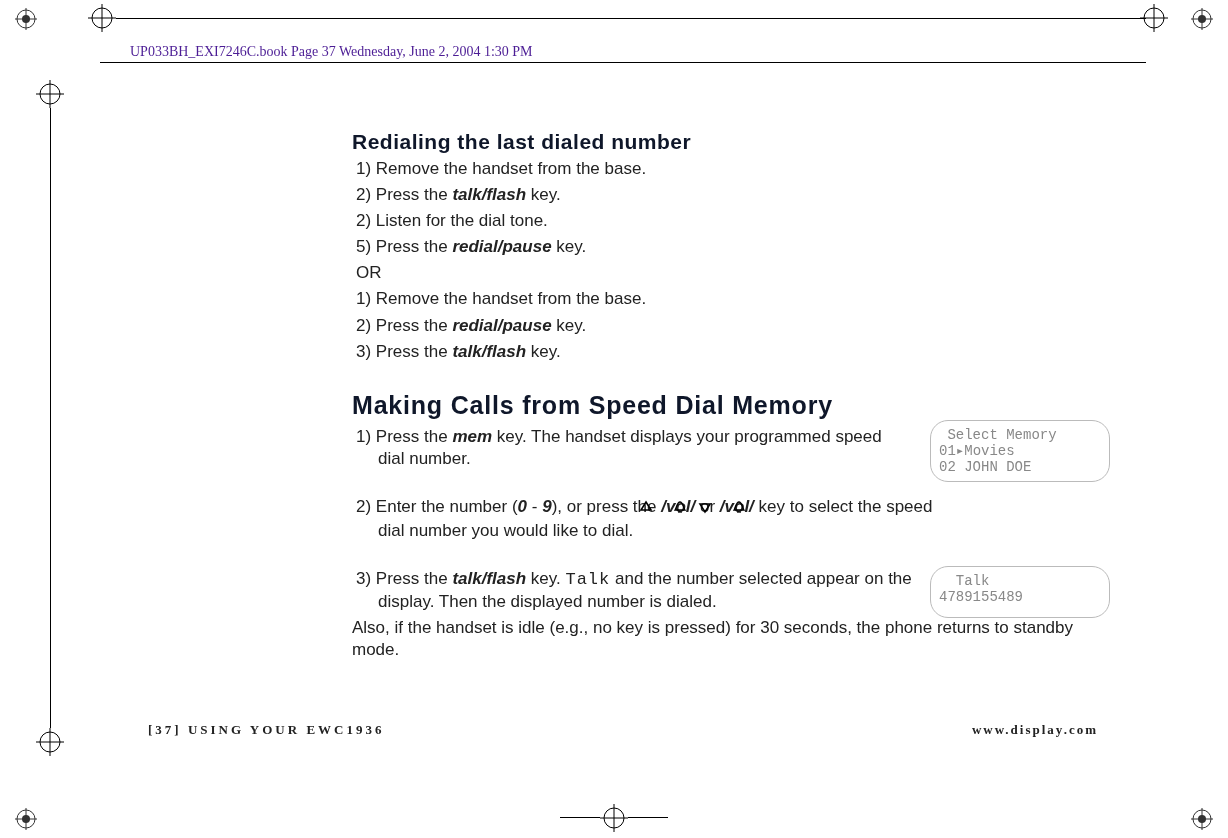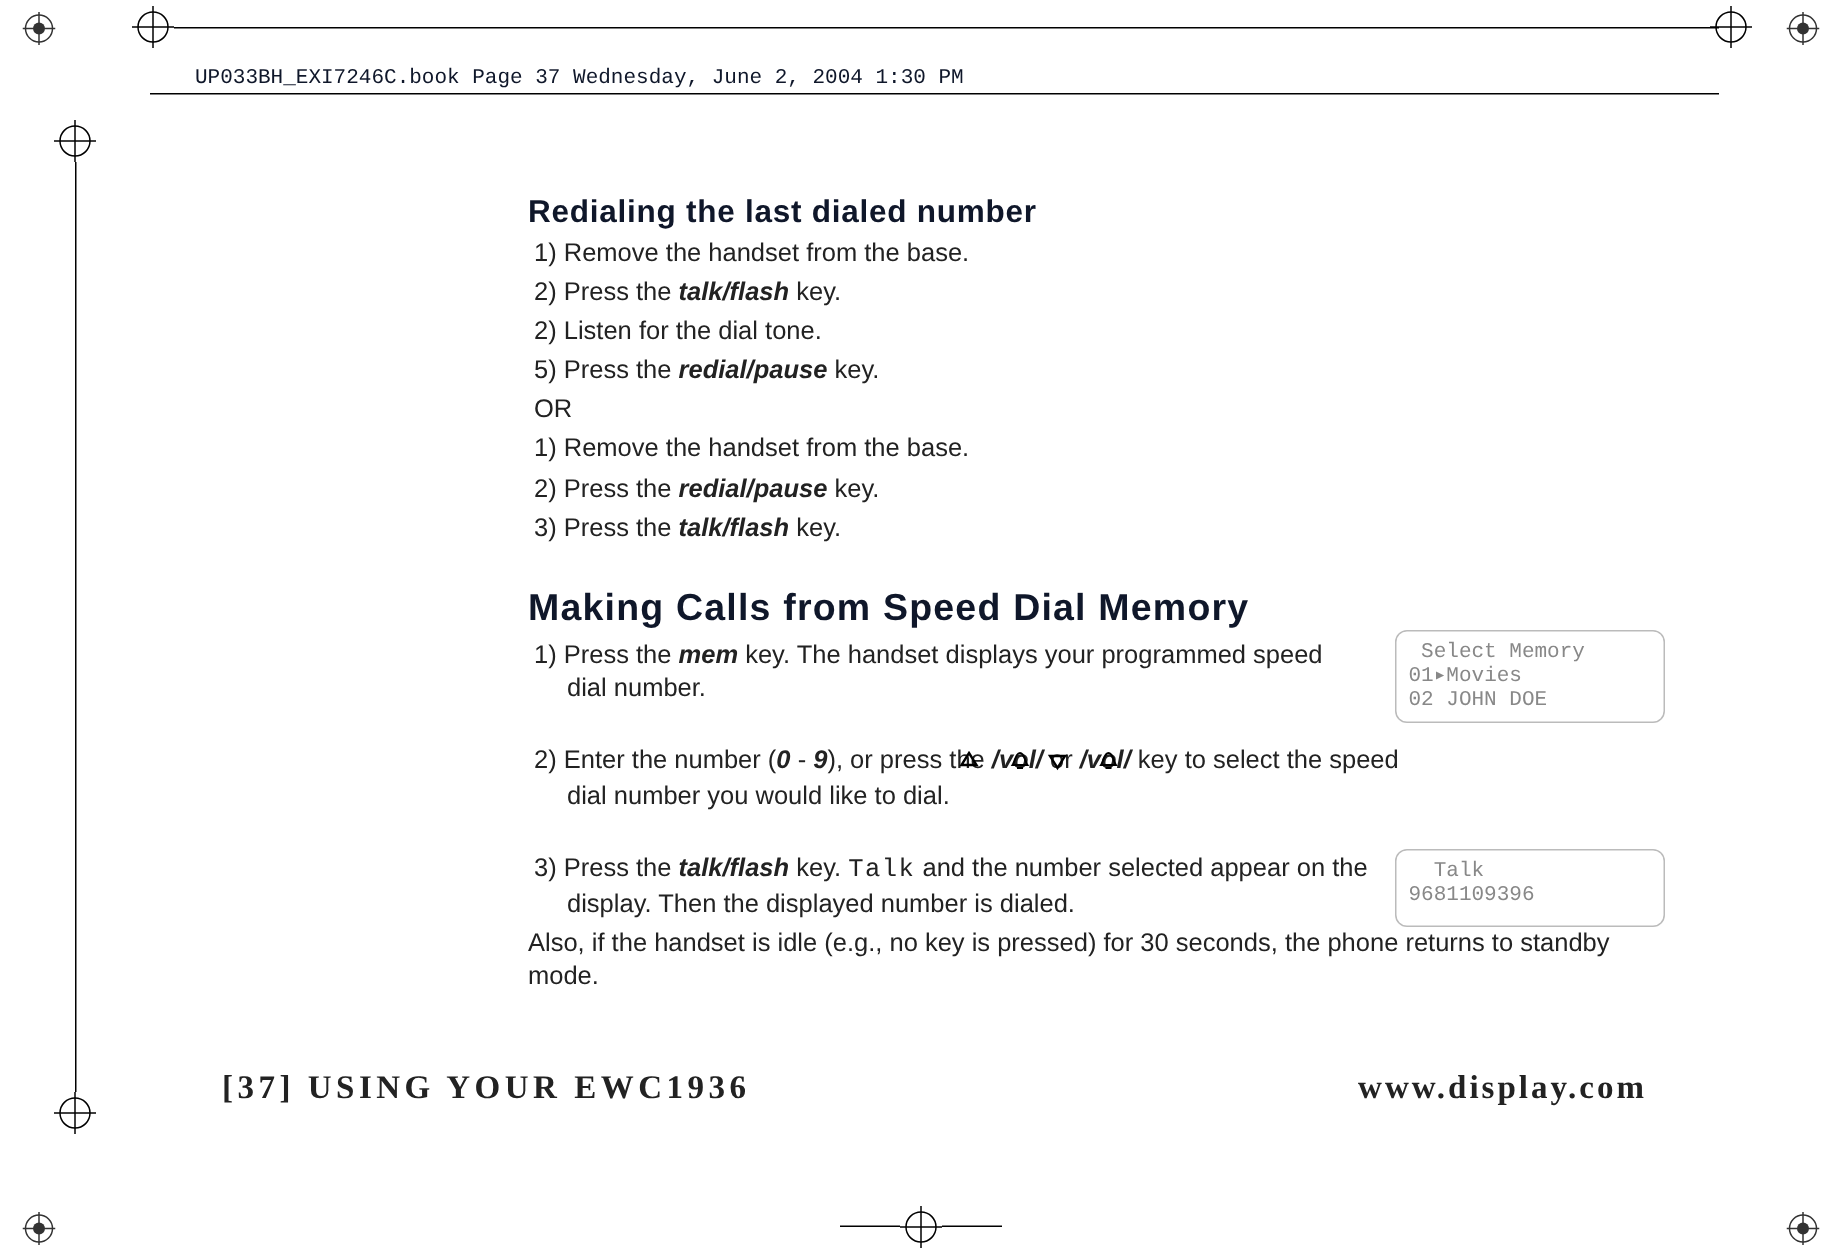--- a/index.html
+++ b/index.html
@@ -30,23 +30,23 @@
   .cross {
     position: absolute;
   }
   .cross.h { height: 1px; background:#000; }
   .cross.v { width: 1px; background:#000; }
 
   .header-line {
     position: absolute;
     left: 130px;
     top: 44px;
-    font-family: Liberation Mono, monospace;
+    font-family: Liberation Serif, serif;
     font-size: 14px;
-    color: #0f172a;
+    color: #4c1d95;
   }
 
   .content {
     position: absolute;
     left: 352px;
     top: 130px;
     width: 740px;
   }
 
   h2.section {
@@ -82,21 +82,21 @@
   .bi { font-weight: bold; font-style: italic; }
   .b  { font-weight: bold; }
 
   .gap { height: 18px; }
 
   .lcd {
     position: absolute;
     right: -18px;
     width: 180px;
     border: 1px solid #bbb;
-    border-radius: 8px;
+    border-radius: 18px;
     padding: 6px 8px 6px 8px;
     font-family: "Courier New", monospace;
     font-size: 14px;
     line-height: 1.15;
     color: #888;
     background: #fff;
     box-sizing: border-box;
   }
   .lcd .l { white-space: pre; }
   #lcd1 { top: 258px; }
@@ -104,21 +104,21 @@
 
   .footer {
     position: absolute;
     bottom: 100px;
     left: 148px;
     right: 130px;
     display: flex;
     justify-content: space-between;
     font-family: "Times New Roman", serif;
     letter-spacing: 3px;
-    font-size: 22px;
+    font-size: 13px;
     color: #222;
   }
   .footer .right { letter-spacing: 2px; }
 
   .vol {
     display:inline-block;
     vertical-align: -2px;
   }
 
   .dotmatrix {
@@ -261,21 +261,21 @@
       <span>3) Press the </span><span class="bi">talk/flash</span><span> key. </span><span class="dotmatrix">Talk</span><span> and the number selected appear on the display. Then the displayed number is dialed.</span>
     </p>
 
     <div id="lcd1" class="lcd" style="top:-6px;">
       <div class="l"> Select Memory</div>
       <div class="l">01▸Movies</div>
       <div class="l">02 JOHN DOE</div>
     </div>
     <div id="lcd2" class="lcd" style="top:140px;">
       <div class="l">  Talk</div>
-      <div class="l">9681109396</div>
+      <div class="l">4789155489</div>
     </div>
   </div>
 
   <p class="body" style="margin:0;">Also, if the handset is idle (e.g., no key is pressed) for 30 seconds, the phone returns to standby mode.</p>
 
 </div>
 
 <div class="footer">
   <span class="left b">[37] USING YOUR EWC1936</span>
   <span class="right b">www.display.com</span>

